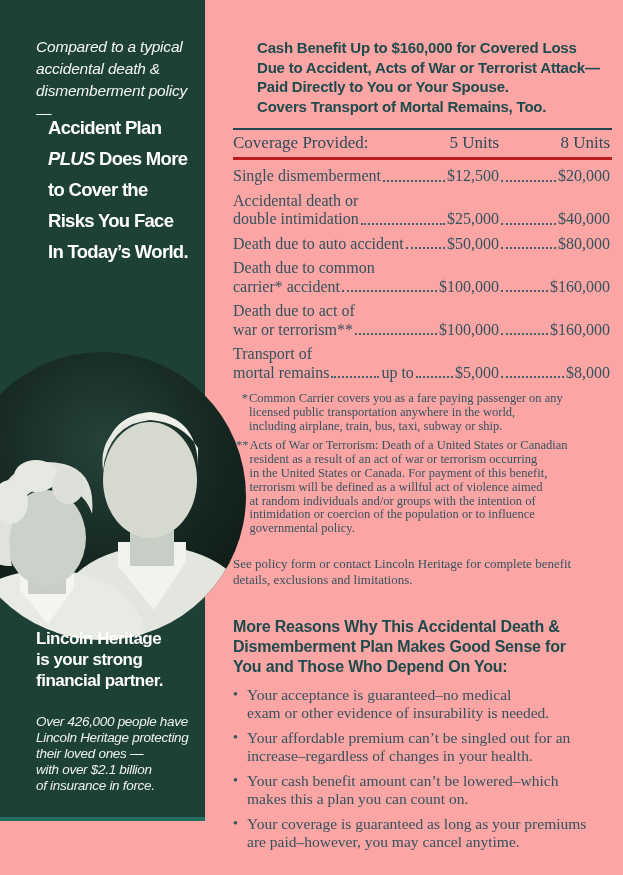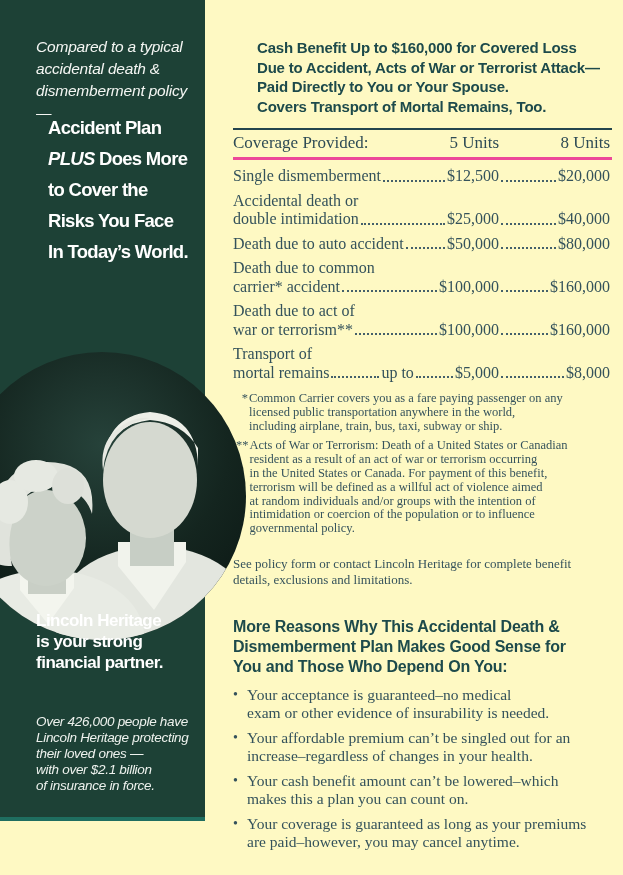--- a/index.html
+++ b/index.html
@@ -1,18 +1,18 @@
 <!DOCTYPE html>
 <html><head>
 <meta charset="utf-8">
 <style>
   * { margin:0; padding:0; box-sizing:border-box; }
   html,body { background:#e8e8e8; }
   .page {
-    position:relative; width:623px; height:875px; background:#fef9c3;
+    position:relative; width:623px; height:875px; background:#fca5a5;
     margin:0 auto; overflow:hidden;
     font-family:"Liberation Serif", serif;
   }
 
   
   .sidebar {
     position:absolute; left:0; top:0; width:205px; height:821px;
     background:#1d4136; border-bottom:4px solid #1f6e60;
   }
   .sb-intro {
@@ -27,21 +27,21 @@
     font-weight:bold; font-size:18.5px; line-height:31px;
     letter-spacing:-0.7px;
   }
   .sb-headline .it { font-style:italic; }
   .sb-headline .pre-ln { white-space:pre-line; }
   .photo-circle {
     position:absolute; left:-42px; top:352px; width:288px; height:288px;
     border-radius:50%; overflow:hidden; z-index:3;
   }
   .sb-partner {
-    position:absolute; left:36px; top:610px; width:168px;
+    position:absolute; left:36px; top:628px; width:168px;
     color:#ffffff; font-family:"Liberation Sans", sans-serif;
     font-weight:bold; font-size:17px; line-height:21px;
     letter-spacing:-0.5px; white-space:pre-line; z-index:4;
   }
   .sb-stats {
     position:absolute; left:36px; top:714px; width:168px;
     color:#eef2ee; font-family:Liberation Sans, sans-serif;
     font-style:italic; font-size:13.5px; line-height:16px;
     letter-spacing:-0.3px; white-space:pre-line; z-index:4;
   }
@@ -53,21 +53,21 @@
   }
   .lead-heading {
     margin-top:38px;
     color:#1d4a4b; font-family:"Liberation Sans", sans-serif;
     font-weight:bold; font-size:15px; line-height:19.5px;
     letter-spacing:-0.2px; white-space:pre-line;margin-left:24px;
   }
   .table { margin-top:12px; }
   .thead {
     display:flex; align-items:baseline;
-    border-top:2px solid #24454e; border-bottom:3px solid #ec4899;
+    border-top:2px solid #24454e; border-bottom:3px solid #b91c1c;
     padding:3px 0 4px 0; font-size:17px; color:#2e4b55;
   }
   .thead .h-cov { flex:1 1 auto; }
   .thead .h-5 { flex:0 0 auto; text-align:left; }
   .thead .h-8 { flex:0 0 113px; text-align:right; padding-right:2px; }
   .trows { margin-top:7px; }
   .trow { margin-bottom:6px; font-size:16px; line-height:18.5px; color:#34525b; }
   .trow-line { display:flex; align-items:baseline; }
   .tlabel { white-space:nowrap; flex:0 0 auto; }
   .lead {

